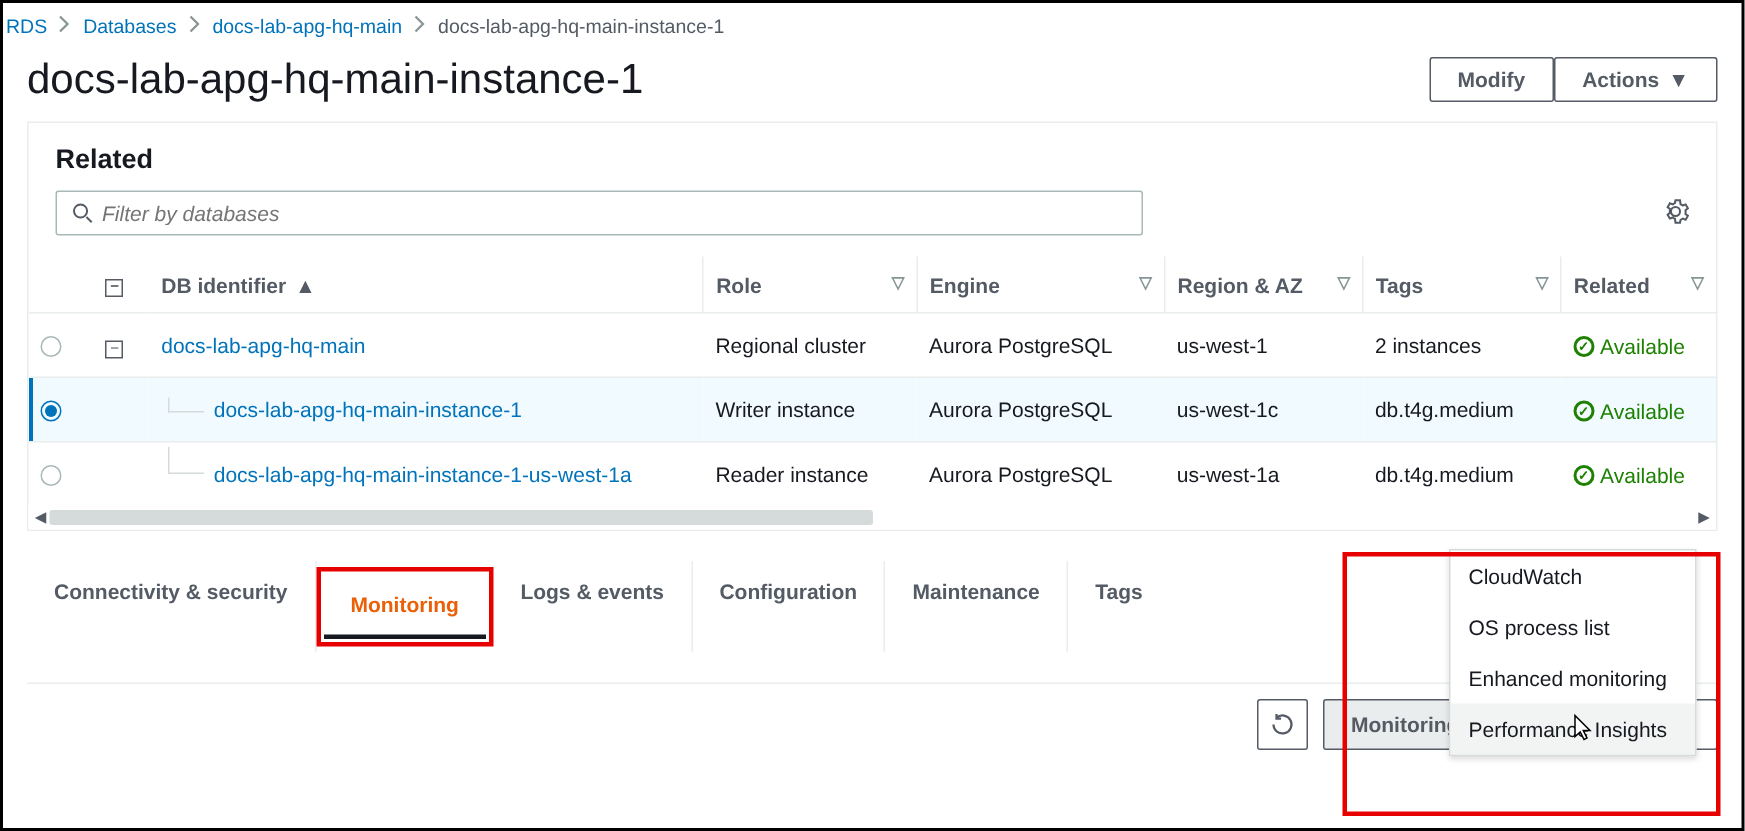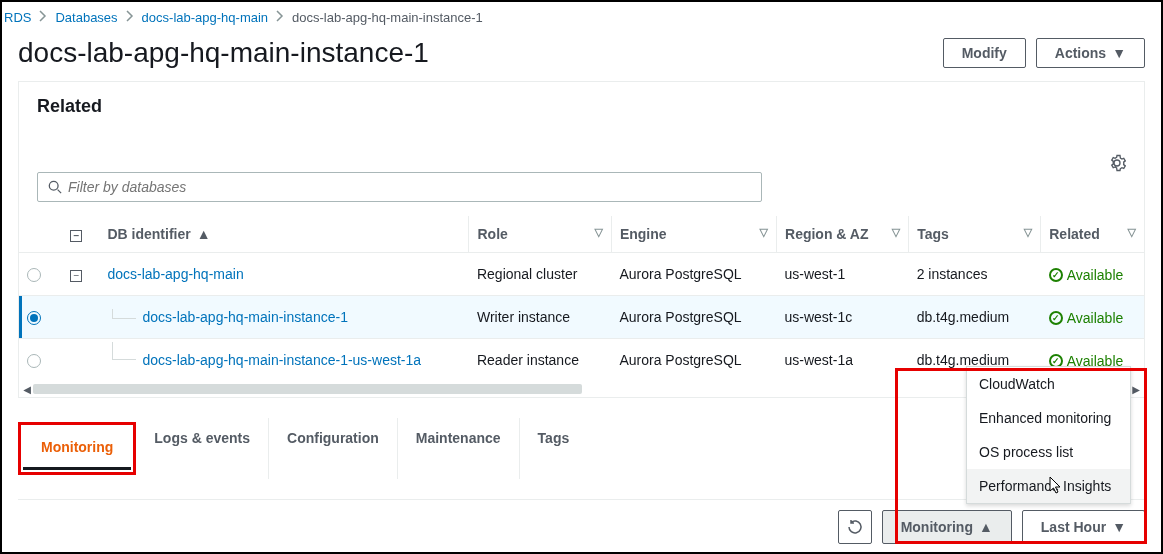--- a/index.html
+++ b/index.html
@@ -5,30 +5,30 @@
     * { box-sizing: border-box; margin: 0; padding: 0; }
     body { font-family: "Amazon Ember", "Helvetica Neue", Arial, sans-serif; font-size: 14px; color: #16191f; background: #fff; width: 1163px; height: 554px; border: 2px solid #000; overflow: hidden; position: relative; }
     
     .breadcrumb { display: flex; align-items: center; padding: 8px 2px; gap: 8px; font-size: 13px; }
     .breadcrumb a { color: #0073bb; text-decoration: none; cursor: pointer; }
     .breadcrumb .sep { color: #879596; }
     .breadcrumb .current { color: #545b64; }
     
     .page-header { display: flex; justify-content: space-between; align-items: center; padding: 4px 16px 12px 16px; }
     .page-header h1 { font-size: 28px; font-weight: 400; color: #16191f; }
-    .header-actions { display: flex; gap: 10px; }
+    .header-actions { display: flex; gap: 0; }
     .btn { background: #fff; border: 1px solid #545b64; border-radius: 2px; padding: 6px 18px; font-size: 14px; font-weight: 700; cursor: pointer; display: inline-flex; align-items: center; gap: 6px; color: #545b64; }
     
     .panel { margin: 0 16px; border: 1px solid #eaeded; background: #fff; }
     
     .related-header { padding: 14px 18px 10px 18px; }
     .related-header h2 { font-size: 18px; font-weight: 700; }
     
     .filter-row { display: flex; align-items: center; padding: 0 18px 14px 18px; gap: 10px; }
-    .search-wrap { flex: 0 0 725px; display: flex; align-items: center; border: 1px solid #aab7b8; border-radius: 2px; padding: 6px 10px; background: #fff; margin-top: 45px; }
+    .search-wrap { flex: 0 0 725px; display: flex; align-items: center; border: 1px solid #aab7b8; border-radius: 2px; padding: 6px 10px; background: #fff; }
     .search-wrap svg { flex-shrink: 0; margin-right: 6px; }
     .search-input { border: none; outline: none; flex: 1; font-size: 14px; font-style: italic; color: #687078; background: transparent; }
     .gear { margin-left: auto; cursor: pointer; color: #545b64; }
     
     .table-wrap { }
     .table { width: 100%; border-collapse: collapse; }
     .table th { text-align: left; font-weight: 700; font-size: 14px; padding: 10px 8px; border-bottom: 1px solid #eaeded; color: #545b64; position: relative; }
     .table th .sort-ind { margin-left: 6px; color: #545b64; }
     .table th .dd-caret { float: right; color: #879596; font-size: 11px; }
     .col-divider { border-right: 1px solid #eaeded; }
@@ -193,20 +193,21 @@
       <span class="arrow">◀</span>
       <div class="track">
           <div class="thumb"></div>
         </div>
       <span class="arrow">▶</span>
     </div>
   </div>
 </div>
 
 <div class="tabs">
+  <div class="tab">Connectivity &amp; security</div>
   <div class="tab-highlight highlight-box">
     <div class="tab active" style="border-right:none">Monitoring</div>
   </div>
   <div class="tab">Logs &amp; events</div>
   <div class="tab">Configuration</div>
   <div class="tab">Maintenance</div>
   <div class="tab" style="border-right:none">Tags</div>
 </div>
 
 <div class="divider-h"></div>
@@ -222,22 +223,22 @@
     <span>▲</span>
   </button>
   <button class="btn">
     <span>Last Hour</span>
     <span>▼</span>
   </button>
 </div>
 
 <div class="dropdown-menu">
   <div class="item">CloudWatch</div>
+  <div class="item">OS process list</div>
   <div class="item">Enhanced monitoring</div>
-  <div class="item">OS process list</div>
   <div class="item hovered">Performance Insights</div>
 </div>
 
 <div class="bottom-highlight"></div>
 
 <svg class="cursor" style="right:96px; bottom:56px;" width="16" height="20" viewBox="0 0 16 20">
   <path d="M1 1l0 14 3.5-3 2.5 5 2-1-2.5-5 4.5 0z" fill="#fff" stroke="#000" stroke-width="1"></path>
 </svg>
 
 </body></html>

